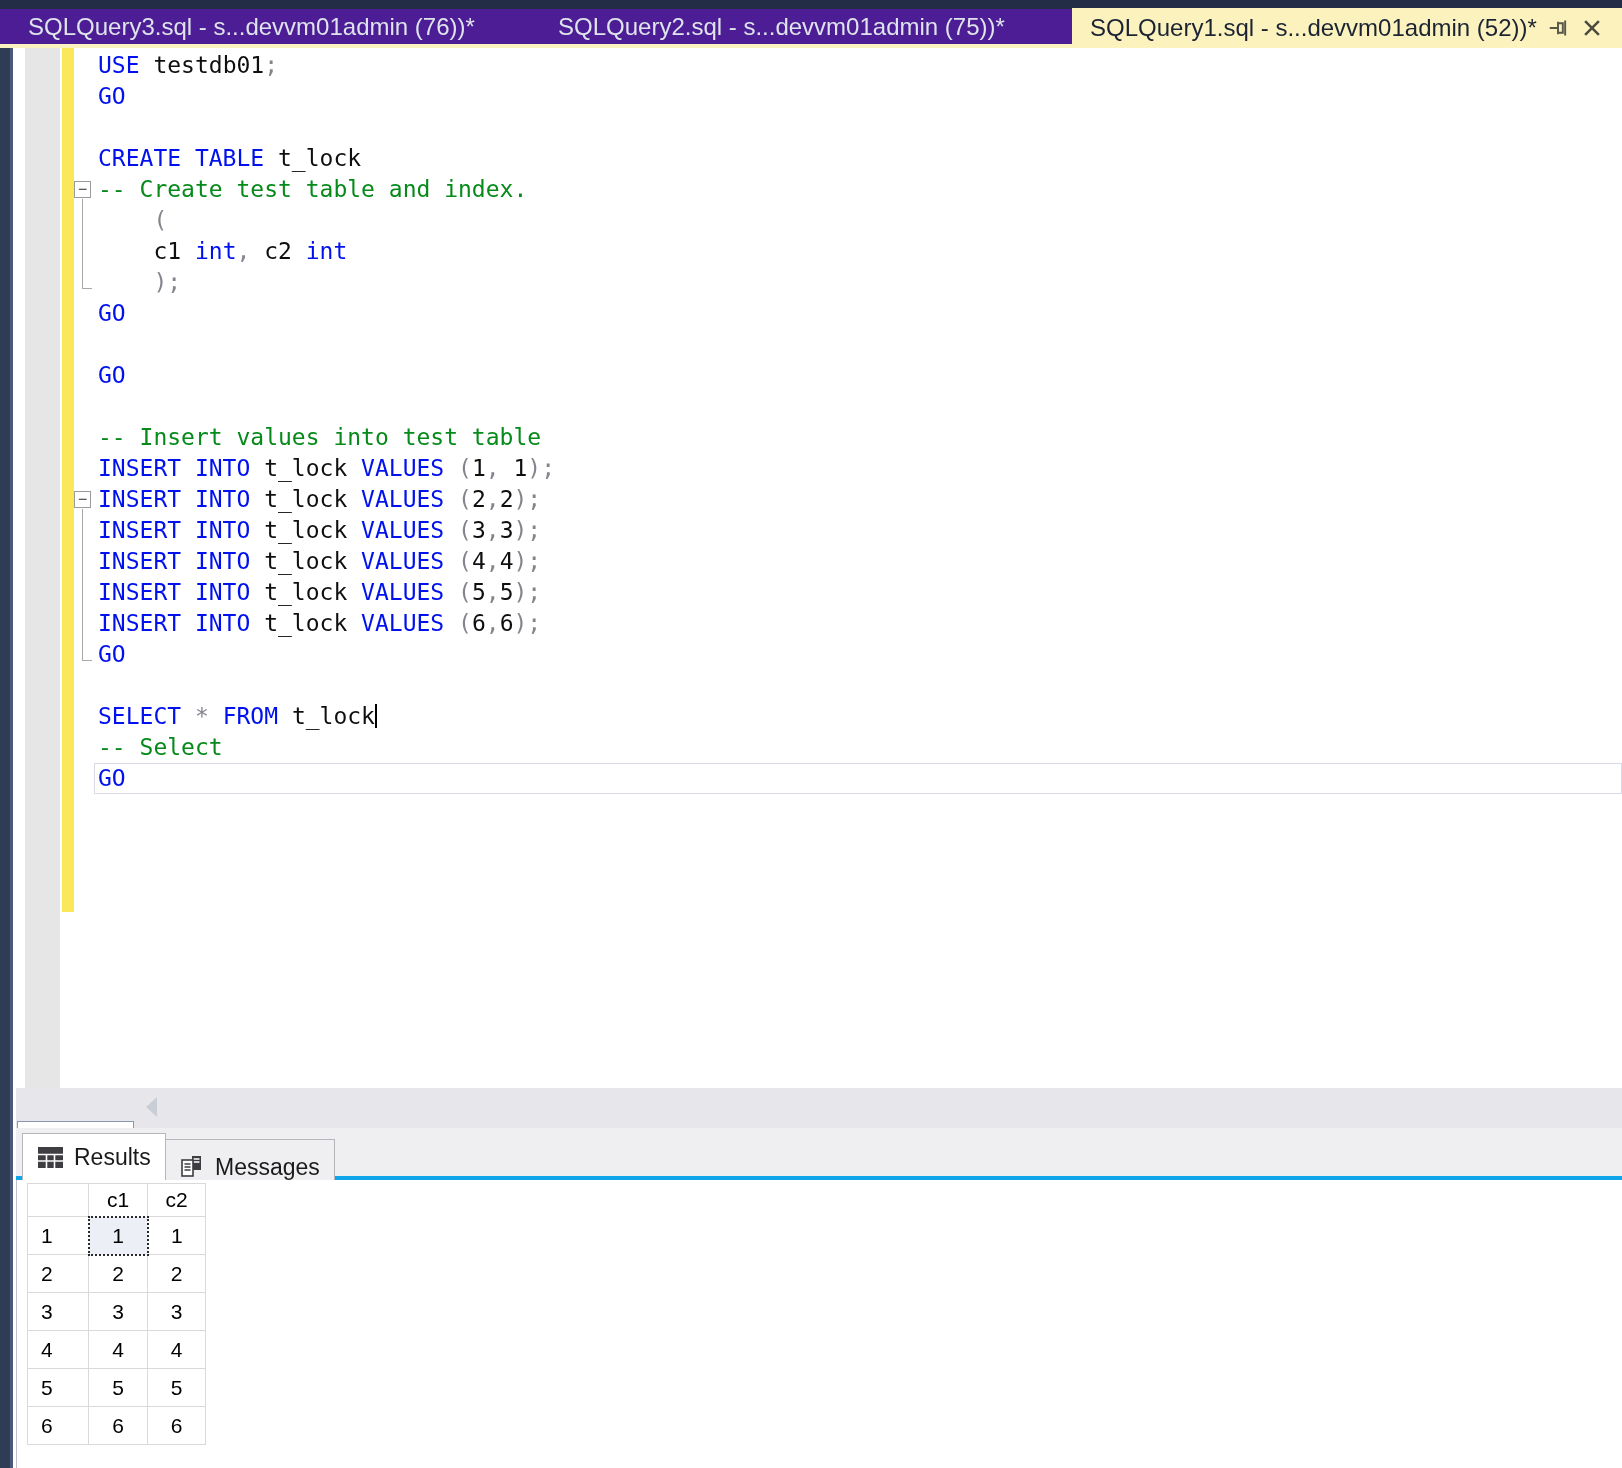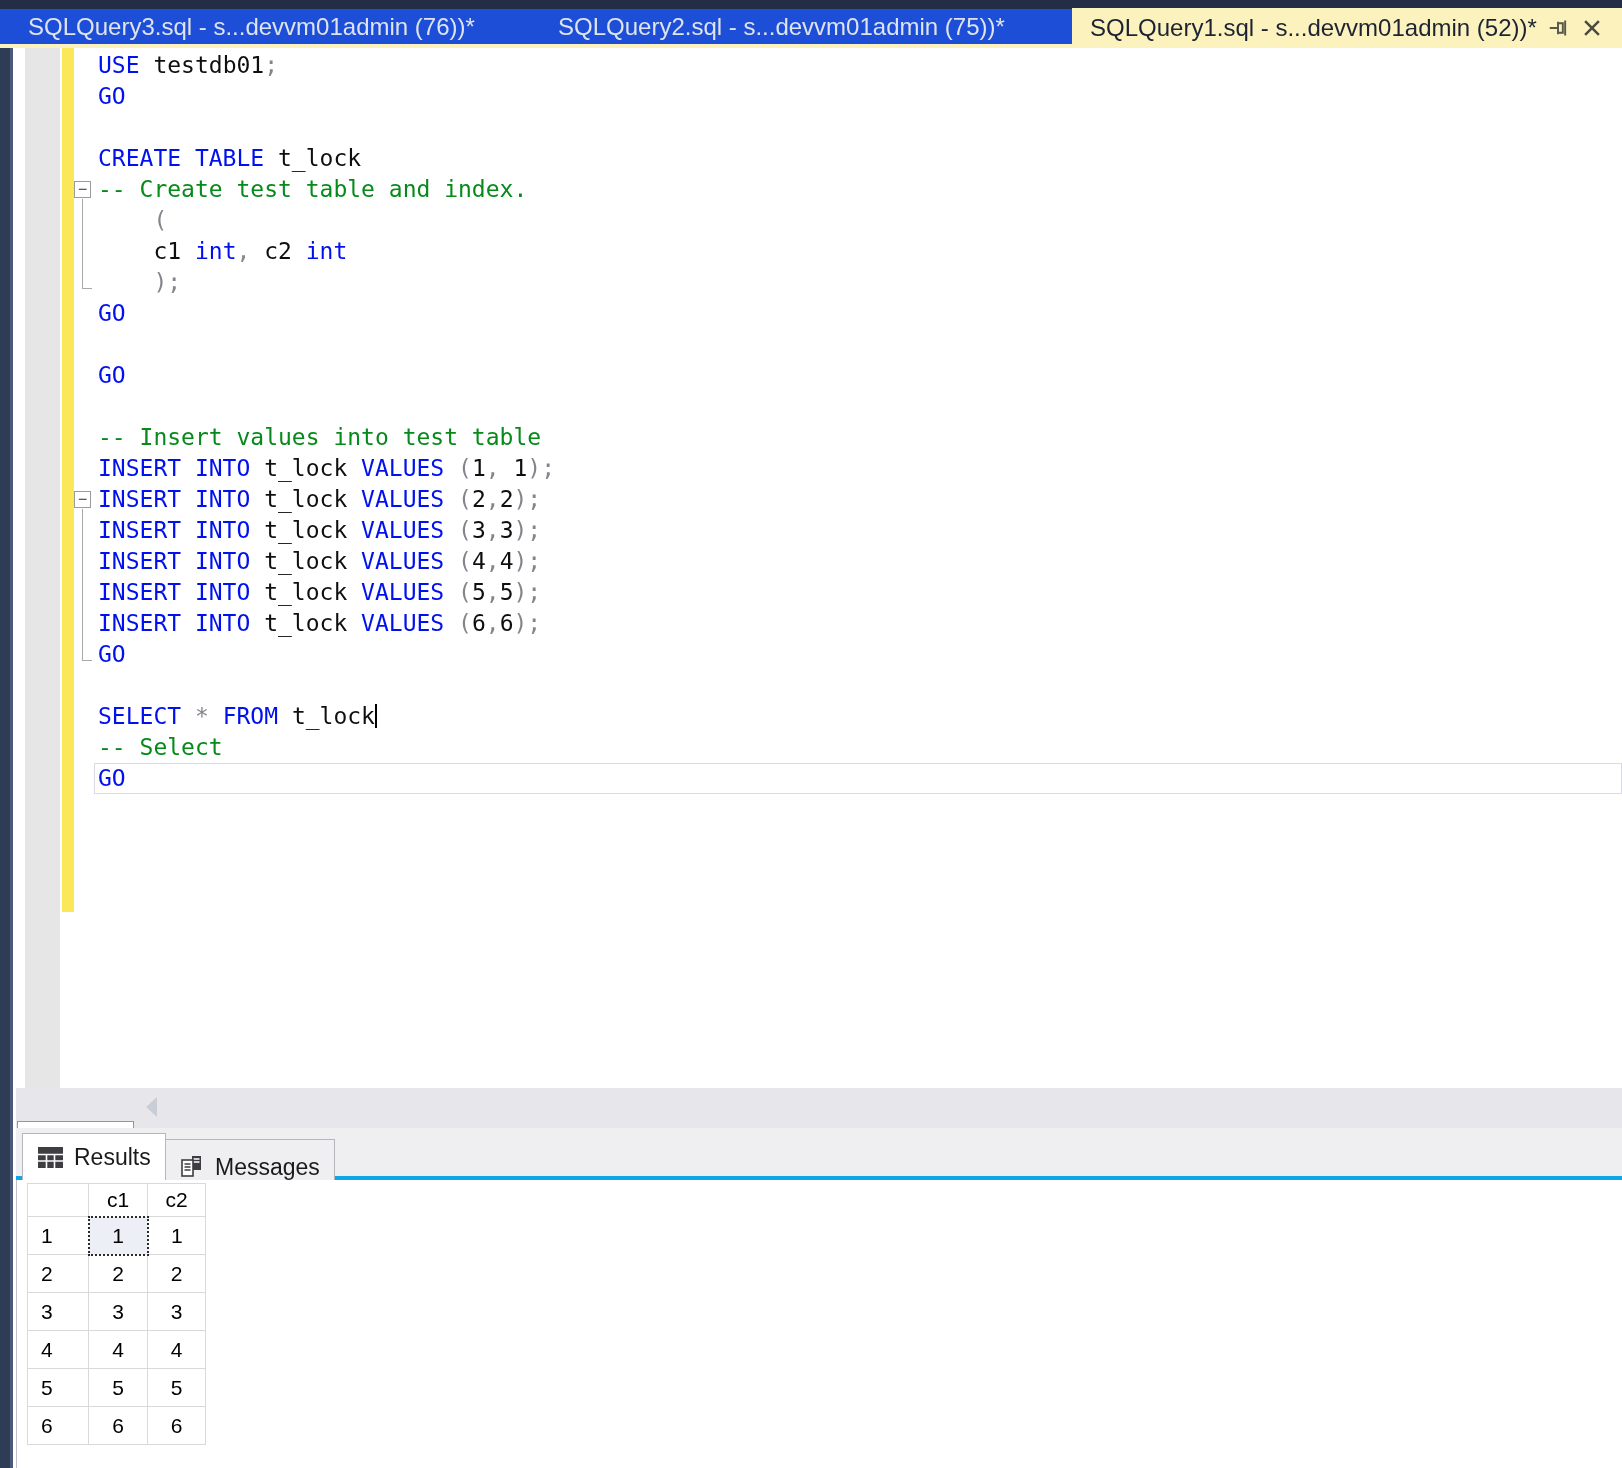--- a/index.html
+++ b/index.html
@@ -1,21 +1,21 @@
 <!DOCTYPE html>
 <html><head>
 <meta charset="utf-8">
 <style>
   * { margin:0; padding:0; box-sizing:border-box; }
   html,body { width:1622px; height:1468px; overflow:hidden; background:#fff;
               font-family:"Liberation Sans", sans-serif; }
   #stage { position:relative; width:1622px; height:1468px; background:#fff; }
 
   
-  #tabbar { position:absolute; left:0; top:0; width:1622px; height:48px; background:#1d4ed8; }
+  #tabbar { position:absolute; left:0; top:0; width:1622px; height:48px; background:#4c1d95; }
   #tabbar .top-edge { position:absolute; left:0; top:0; width:100%; height:9px; background:#232E46; }
   #tabbar .active-underline { position:absolute; left:0; bottom:0; width:100%; height:4px; background:#FBF2BD; }
   .doc-tab { position:absolute; top:9px; height:35px; display:flex; align-items:center;
              color:#DEE3EC; font-size:24px; padding:0 18px; cursor:default; white-space:nowrap; }
   .doc-tab.active { top:8px; height:40px; background:#FBF2BD; color:#1C2434; z-index:2; }
   #tab-1 { left:10px; }
   #tab-2 { left:540px; }
   #tab-3 { left:1072px; width:551px; }
   #tab-3 .tab-label { flex:1 1 auto; }
   .tab-icon-btn { width:28px; height:28px; display:flex; align-items:center; justify-content:center; margin-left:8px; }

